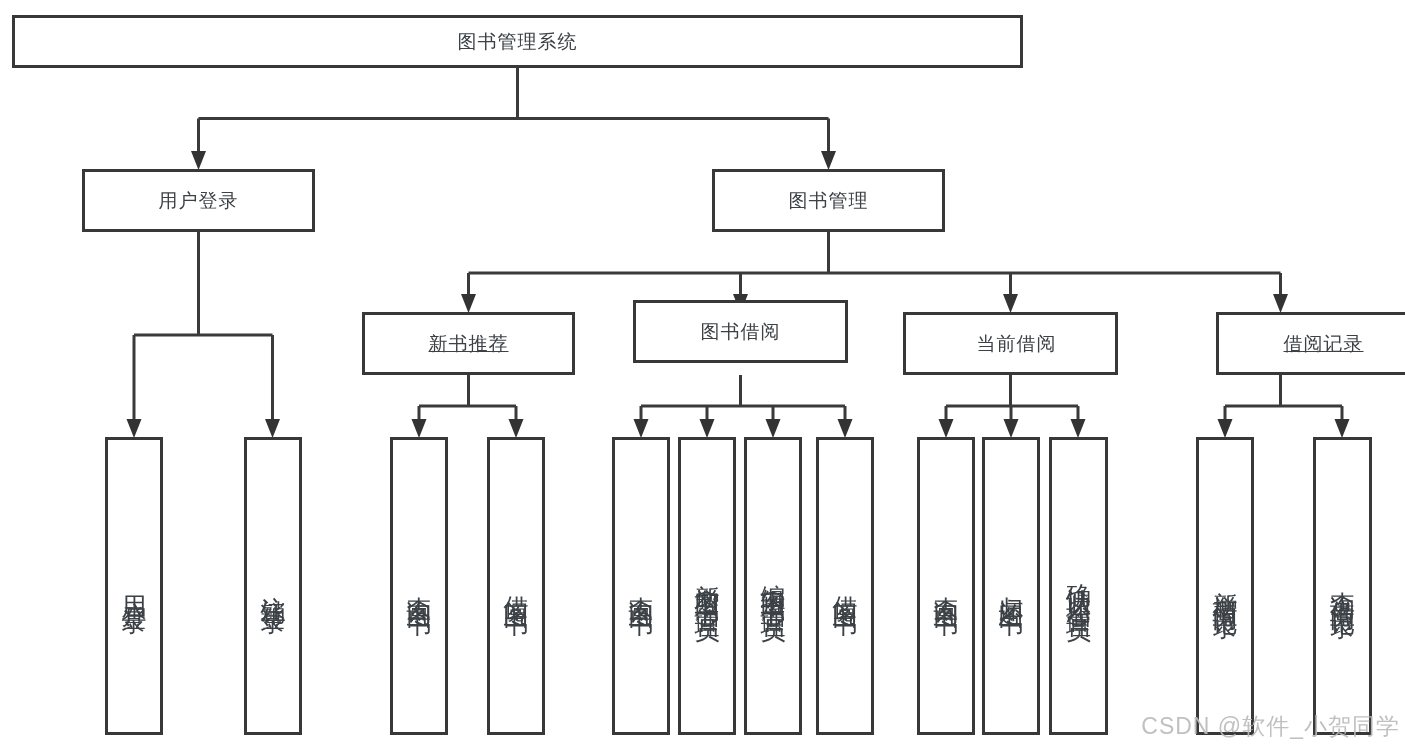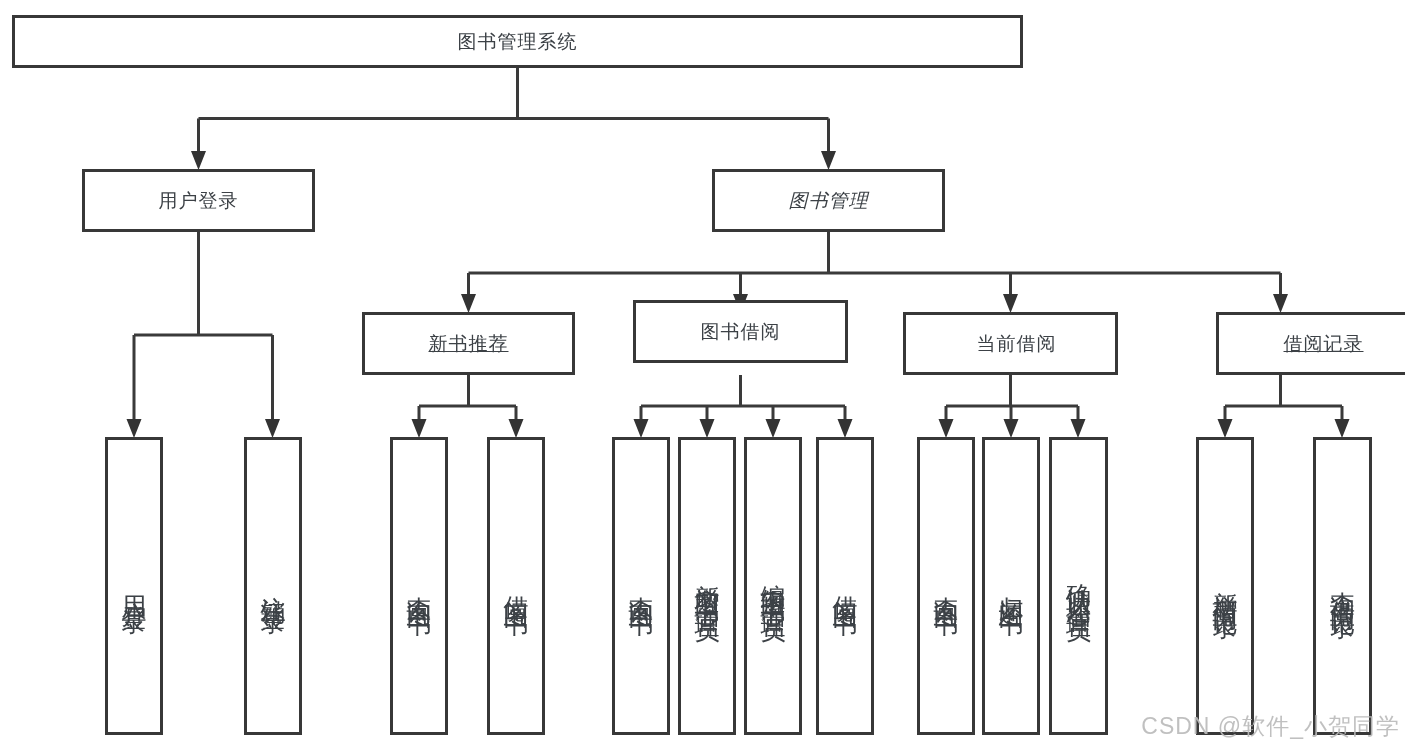--- a/index.html
+++ b/index.html
@@ -123,21 +123,21 @@
     </g>
   </svg>
 
   <div class="node h-node" style="left:12px; top:15px; width:1011px; height:53px;">
     <span class="lbl">图书管理系统</span>
   </div>
 
   <div class="node h-node" style="left:82px; top:169px; width:233px; height:63px;">
     <span class="lbl">用户登录</span>
   </div>
-  <div class="node h-node" style="left:712px; top:169px; width:233px; height:63px;font-style:italic;">
+  <div class="node h-node" style="left:712px; top:169px; width:233px; height:63px;">
     <span class="lbl">图书管理</span>
   </div>
 
   <div class="node h-node" style="left:362px; top:312px; width:213px; height:63px;text-decoration:underline;">
     <span class="lbl">新书推荐</span>
   </div>
   <div class="node h-node" style="left:633px; top:300px; width:215px; height:63px;">
     <span class="lbl">图书借阅</span>
   </div>
   <div class="node h-node" style="left:903px; top:312px; width:215px; height:63px;padding-left:12px;">

